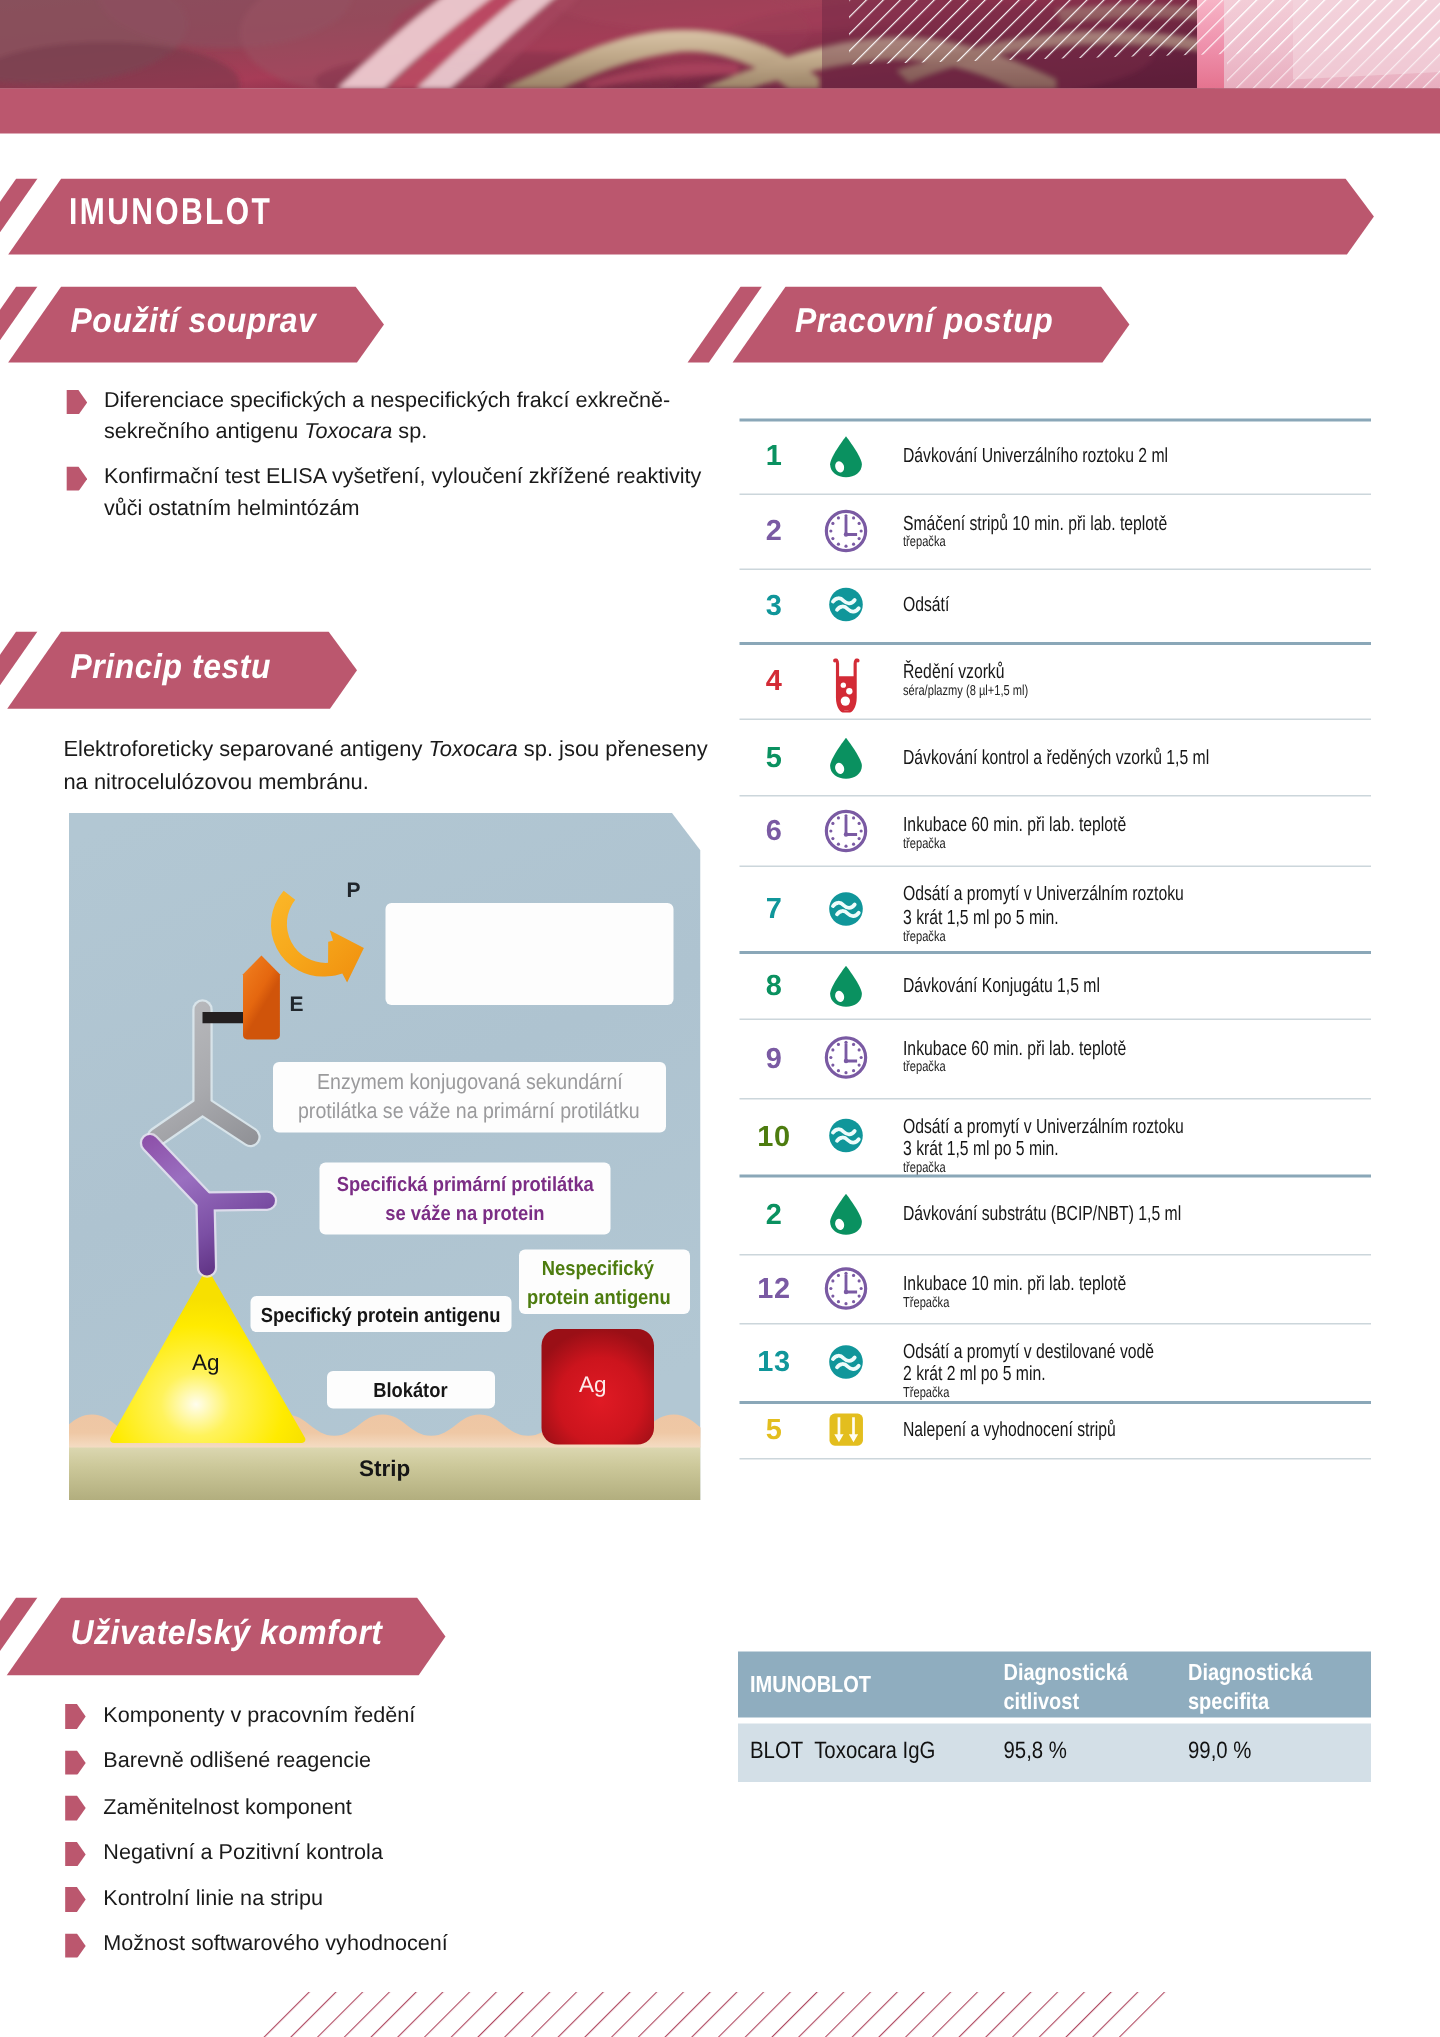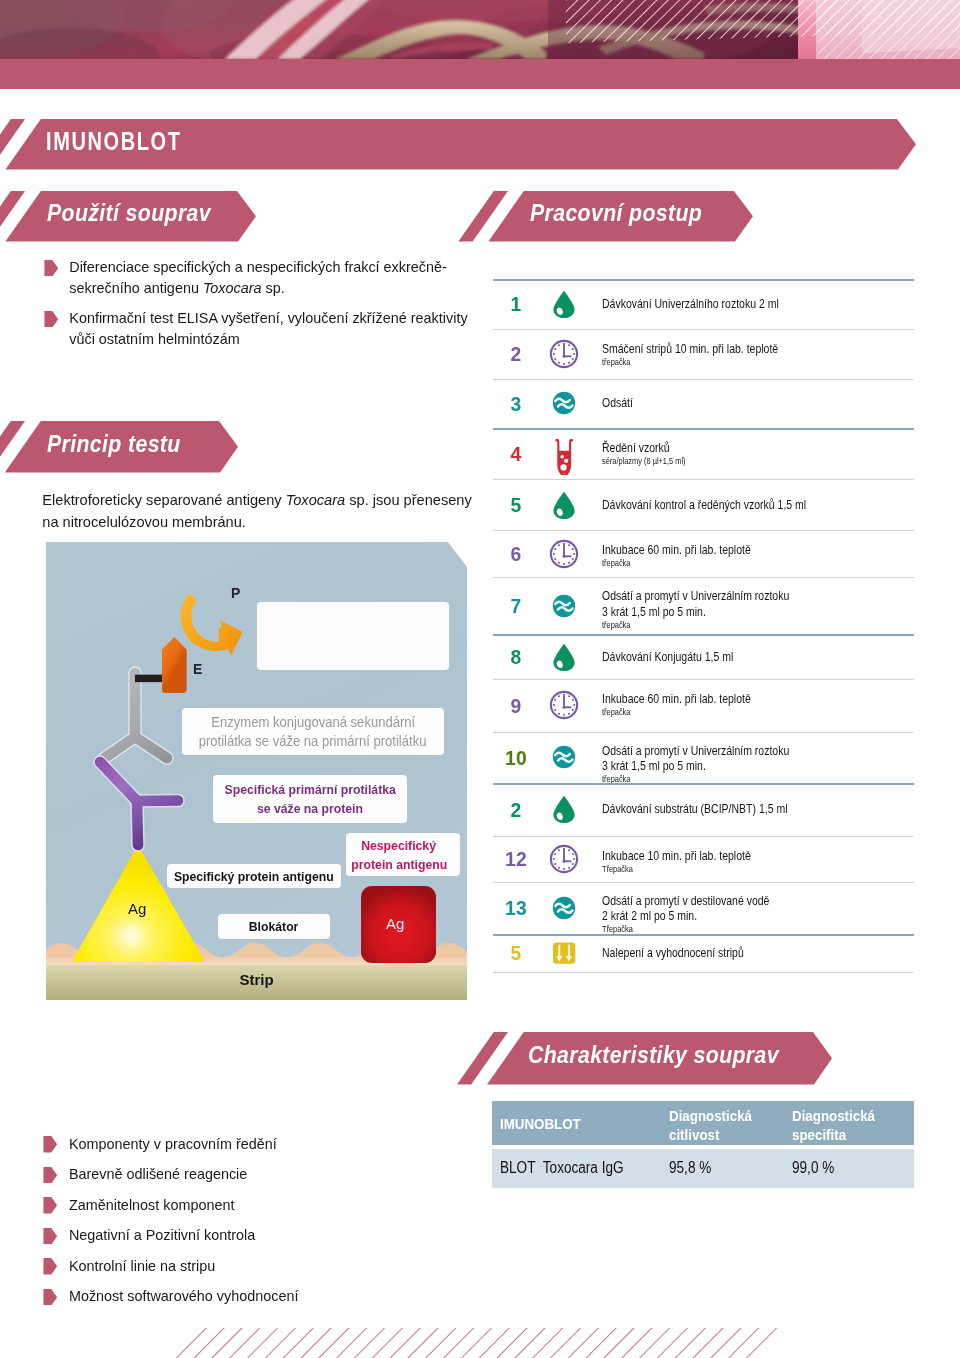--- a/index.html
+++ b/index.html
@@ -477,38 +477,45 @@
     </svg>
 
     <div class="callout" style="left:136px;top:166px;width:262px;height:47px;font-size:14.5px;line-height:19px;color:#9a9a9c;flex-direction:column;font-weight:normal;">
       <div>Enzymem konjugovaná sekundární</div>
       <div>protilátka se váže na primární protilátku</div>
     </div>
     <div class="callout" style="left:167px;top:233px;width:194px;height:48px;font-size:13.6px;line-height:19px;color:#7b2d85;flex-direction:column;">
       <div>Specifická primární protilátka</div>
       <div>se váže na protein</div>
     </div>
-    <div class="callout" style="left:300px;top:291px;width:106px;height:43px;font-size:13.6px;line-height:19px;color:#be185d;flex-direction:column;">
+    <div class="callout" style="left:300px;top:291px;width:106px;height:43px;font-size:13.6px;line-height:19px;color:#4d7c0f;flex-direction:column;">
       <div>Nespecifický</div>
       <div>protein antigenu</div>
     </div>
     <div class="callout" style="left:121px;top:322px;width:174px;height:24px;font-size:13.6px;color:#161616;">
         <div>Specifický protein antigenu</div>
       </div>
     <div class="callout" style="left:172px;top:372px;width:112px;height:25px;font-size:13.6px;color:#161616;">
         <div>Blokátor</div>
       </div>
 
     <div style="position:absolute;left:185px;top:43px;font-size:14px;font-weight:bold;color:#20262c;">P</div>
     <div style="position:absolute;left:147px;top:119px;font-size:14px;font-weight:bold;color:#20262c;">E</div>
     <div style="position:absolute;left:82px;top:358px;font-size:15px;color:#161616;">Ag</div>
     <div style="position:absolute;left:340px;top:373px;font-size:15px;color:#fdeaea;">Ag</div>
     <div style="position:absolute;left:0;top:429px;width:421px;text-align:center;font-size:15px;font-weight:bold;color:#161616;">Strip</div>
   </div>
 
+  <div class="banner" style="left:0px;top:1065px;width:299px;height:52px;">
+    <svg width="299" height="52" viewBox="0 0 299 52">
+      <polygon points="10.8,0 25.0,0 -11.4,52 -25.6,52" fill="#bb576e"></polygon>
+      <polygon points="40.8,0 278,0 297,26.0 279,52 4.4,52" fill="#bb576e"></polygon>
+    </svg>
+    <span class="lbl hdr-sec" style="left:46.5px;top:10px;">Uživatelský komfort</span>
+  </div>
   <div id="comfort-list">
       <div class="bullet-row" style="left:43.3px;top:1133.5px;width:420px;">
         <svg class="bullet-tri" viewBox="0 0 14 17">
           <path d="M0 0 L8 0 L14 8.5 L8 17 L0 17 Z" fill="#bb576e"></path>
         </svg>
         <div class="bullet-txt">Komponenty v pracovním ředění</div>
       </div>
       <div class="bullet-row" style="left:43.3px;top:1164px;width:420px;">
         <svg class="bullet-tri" viewBox="0 0 14 17">
           <path d="M0 0 L8 0 L14 8.5 L8 17 L0 17 Z" fill="#bb576e"></path>
@@ -534,27 +541,20 @@
         <div class="bullet-txt">Kontrolní linie na stripu</div>
       </div>
       <div class="bullet-row" style="left:43.3px;top:1286px;width:420px;">
         <svg class="bullet-tri" viewBox="0 0 14 17">
           <path d="M0 0 L8 0 L14 8.5 L8 17 L0 17 Z" fill="#bb576e"></path>
         </svg>
         <div class="bullet-txt">Možnost softwarového vyhodnocení</div>
       </div>
     </div>
 
-  <div class="banner" style="left:0px;top:1032px;width:834px;height:52.5px;">
-    <svg width="834" height="52.5" viewBox="0 0 834 52.5">
-      <polygon points="493.8,0 508.0,0 471.2,52.5 457.0,52.5" fill="#bb576e"></polygon>
-      <polygon points="523.8,0 813,0 832,26.25 814,52.5 487.0,52.5" fill="#bb576e"></polygon>
-    </svg>
-    <span class="lbl hdr-sec" style="left:528px;top:10px;">Charakteristiky souprav</span>
-  </div>
 
   <div class="ch-head" style="left:491.5px;top:1101px;width:422px;height:44px;">
     <div style="left:8px;top:13px;">IMUNOBLOT</div>
     <div style="left:177px;top:4.5px;"><span>Diagnostická</span><br><span>citlivost</span></div>
     <div style="left:300.7px;top:4.5px;"><span>Diagnostická</span><br><span>specifita</span></div>
   </div>
   <div class="ch-row" style="left:491.5px;top:1148.5px;width:422px;height:39.5px;background:#d3dfe7;">
     <div style="left:8px;top:10.5px;">BLOT &nbsp;Toxocara IgG</div>
     <div style="left:177px;top:10.5px;">95,8 %</div>
     <div style="left:300.7px;top:10.5px;">99,0 %</div>

